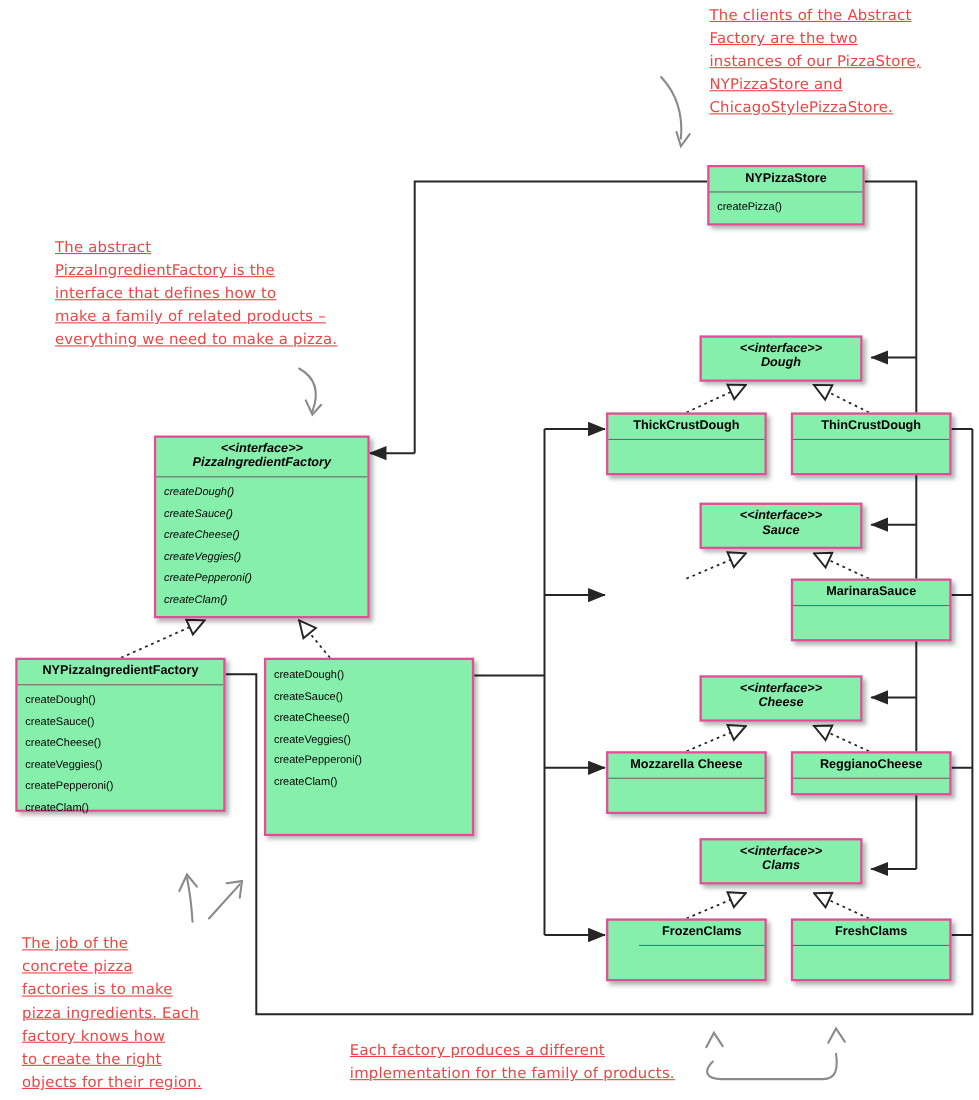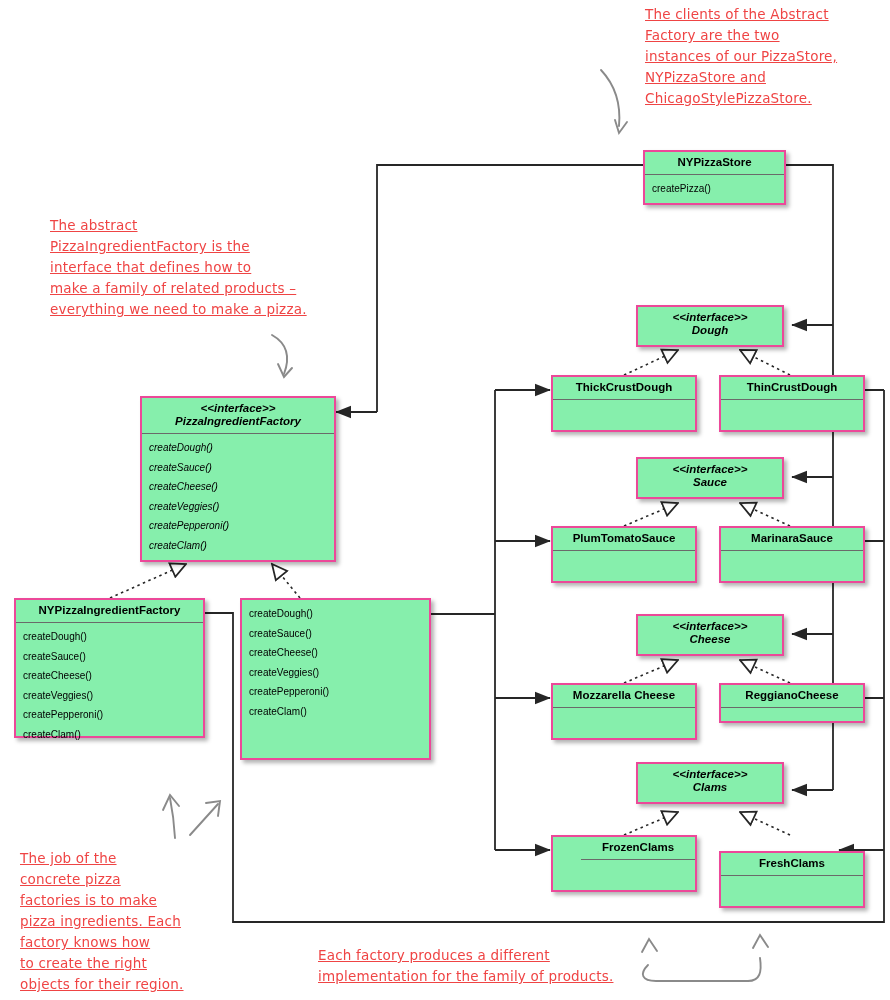--- a/index.html
+++ b/index.html
@@ -172,26 +172,20 @@
     <div class="emptybody"></div>
   </div>
 
   <div class="uml iface abstract" style="left:636px;top:457px;width:148px;height:42px;">
     <div class="hdr">
       <span class="stereo">&lt;&lt;interface&gt;&gt;</span>
       <span class="nm">Sauce</span>
     </div>
   </div>
 
-  <div class="uml" style="left:551px;top:526px;width:146px;height:57px;">
-    <div class="hdr">
-      <span class="nm">PlumTomatoSauce</span>
-    </div>
-    <div class="emptybody"></div>
-  </div>
 
   <div class="uml" style="left:719px;top:526px;width:146px;height:57px;">
     <div class="hdr">
       <span class="nm">MarinaraSauce</span>
     </div>
     <div class="emptybody"></div>
   </div>
 
   <div class="uml iface abstract" style="left:636px;top:614px;width:148px;height:42px;">
     <div class="hdr">
@@ -221,21 +215,21 @@
     </div>
   </div>
 
   <div class="uml" style="left:551px;top:835px;width:146px;height:57px;padding-left:28px;">
     <div class="hdr">
       <span class="nm">FrozenClams</span>
     </div>
     <div class="emptybody"></div>
   </div>
 
-  <div class="uml" style="left:719px;top:835px;width:146px;height:57px;margin-top:16px;">
+  <div class="uml" style="left:719px;top:835px;width:146px;height:57px;">
     <div class="hdr">
       <span class="nm">FreshClams</span>
     </div>
     <div class="emptybody"></div>
   </div>
 
   <div class="note" style="left:645px;top:4px;width:240px;">The clients of the Abstract<br>Factory are the two<br>instances of our PizzaStore,<br>NYPizzaStore and<br>ChicagoStylePizzaStore.</div>
 
   <div class="note" style="left:2px;top:215px;width:300px;margin-left:48px;">The abstract<br>PizzaIngredientFactory is the<br>interface that defines how to<br>make a family of related products –<br>everything we need to make a pizza.</div>
 

